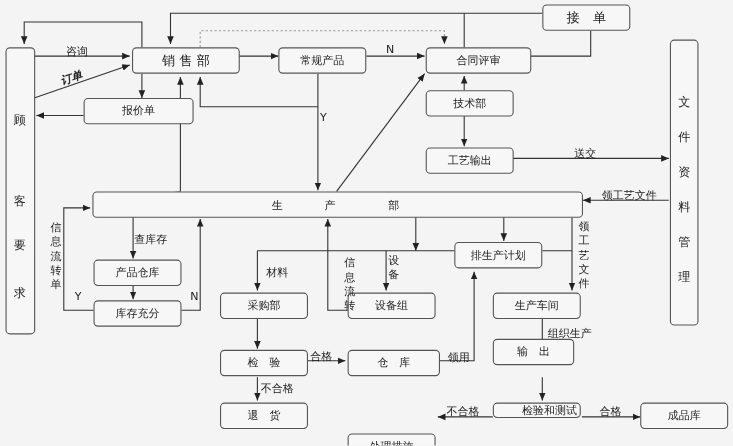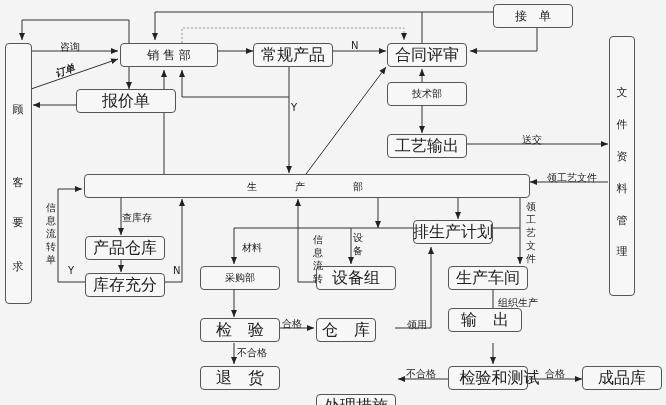--- a/index.html
+++ b/index.html
@@ -1,21 +1,21 @@
 <!DOCTYPE html>
 <html><head>
 <meta charset="utf-8">
 <style>
   html, body { margin: 0; padding: 0; }
   body { width: 666px; height: 405px; background: #f4f4f4; position: relative; overflow: hidden;
          font-family: "DejaVu Sans", sans-serif; color: #222; }
   #diagram { position: absolute; left: 0; top: 0; }
   .box { position: absolute; box-sizing: border-box; border: 1.4px solid #555; border-radius: 4px;
          background: #f7f7f7; display: flex; align-items: center; justify-content: center;
-         font-size: 16px; color: #222; white-space: pre; }
+         font-size: 10px; color: #222; white-space: pre; }
   .vbox { position: absolute; box-sizing: border-box; border: 1.4px solid #555; border-radius: 4px;
           background: #f7f7f7; }
   .vchar { position: absolute; font-size: 11px; width: 14px; text-align: center; }
   .lbl { position: absolute; font-size: 10px; color: #222; white-space: nowrap; }
   .vlbl { position: absolute; font-size: 10px; color: #222; width: 12px; line-height: 13px; word-break: break-all; }
   .italic { font-style: italic; font-weight: bold; transform: rotate(-18deg); }
   .prodtitle { position: absolute; font-size: 10px; }
 </style>
 </head>
 <body>
@@ -119,43 +119,43 @@
   <span class="vchar" style="left:5px;top:80px;">件</span>
   <span class="vchar" style="left:5px;top:112px;">资</span>
   <span class="vchar" style="left:5px;top:144px;">料</span>
   <span class="vchar" style="left:5px;top:176px;">管</span>
   <span class="vchar" style="left:5px;top:207px;">理</span>
 </div>
 
 <div class="box" style="left:120px;top:43px;width:98px;height:24px;font-size:12px;">销 售 部</div>
 <div class="box" style="left:76px;top:89px;width:100px;height:24px;">报价单</div>
 <div class="box" style="left:253px;top:43px;width:80px;height:24px;">常规产品</div>
-<div class="box" style="left:387px;top:43px;width:80px;height:24px;font-family:Liberation Serif, serif;">合同评审</div>
+<div class="box" style="left:387px;top:43px;width:96px;height:24px;font-family:Liberation Serif, serif;">合同评审</div>
 <div class="box" style="left:493px;top:4px;width:80px;height:24px;font-size:12px;">接　单</div>
 <div class="box" style="left:387px;top:82px;width:80px;height:24px;font-size:10px;">技术部</div>
 <div class="box" style="left:387px;top:134px;width:80px;height:24px;">工艺输出</div>
 
 <div class="vbox" style="left:84px;top:174px;width:446px;height:24px;">
   <span class="prodtitle" style="left:162px;top:5px;">生</span>
   <span class="prodtitle" style="left:210px;top:5px;">产</span>
   <span class="prodtitle" style="left:268px;top:5px;">部</span>
 </div>
 
 <div class="box" style="left:85px;top:236px;width:80px;height:24px;">产品仓库</div>
 <div class="box" style="left:85px;top:273px;width:80px;height:24px;">库存充分</div>
 <div class="box" style="left:413px;top:220px;width:80px;height:24px;">排生产计划</div>
 <div class="box" style="left:200px;top:266px;width:80px;height:24px;font-size:10px;">采购部</div>
 <div class="box" style="left:316px;top:266px;width:80px;height:24px;">设备组</div>
 <div class="box" style="left:448px;top:266px;width:80px;height:24px;">生产车间</div>
 <div class="box" style="left:200px;top:318px;width:80px;height:24px;">检　验</div>
-<div class="box" style="left:316px;top:318px;width:60px;height:24px;">仓　库</div>
+<div class="box" style="left:316px;top:318px;width:84px;height:24px;">仓　库</div>
 <div class="box" style="left:448px;top:308px;width:74px;height:24px;text-align:right;">输　出</div>
 <div class="box" style="left:200px;top:366px;width:80px;height:24px;">退　货</div>
 <div class="box" style="left:316px;top:366px;width:80px;height:24px;margin-top:28px;">处理措施</div>
-<div class="box" style="left:448px;top:366px;width:80px;height:24px;padding-left:23px;">检验和测试</div>
+<div class="box" style="left:448px;top:366px;width:80px;height:14px;padding-left:23px;">检验和测试</div>
 <div class="box" style="left:582px;top:366px;width:80px;height:24px;">成品库</div>
 
 <span class="lbl" style="left:60px;top:40px;">咨询</span>
 <span class="lbl italic" style="left:55px;top:64px;">订单</span>
 <span class="lbl" style="left:351px;top:40px;">N</span>
 <span class="lbl" style="left:291px;top:102px;">Y</span>
 <span class="lbl" style="left:522px;top:133px;">送交</span>
 <span class="lbl" style="left:547px;top:171px;">领工艺文件</span>
 <span class="vlbl" style="left:526px;top:200px;">领工艺文件</span>
 <span class="lbl" style="left:122px;top:211px;">查库存</span>

